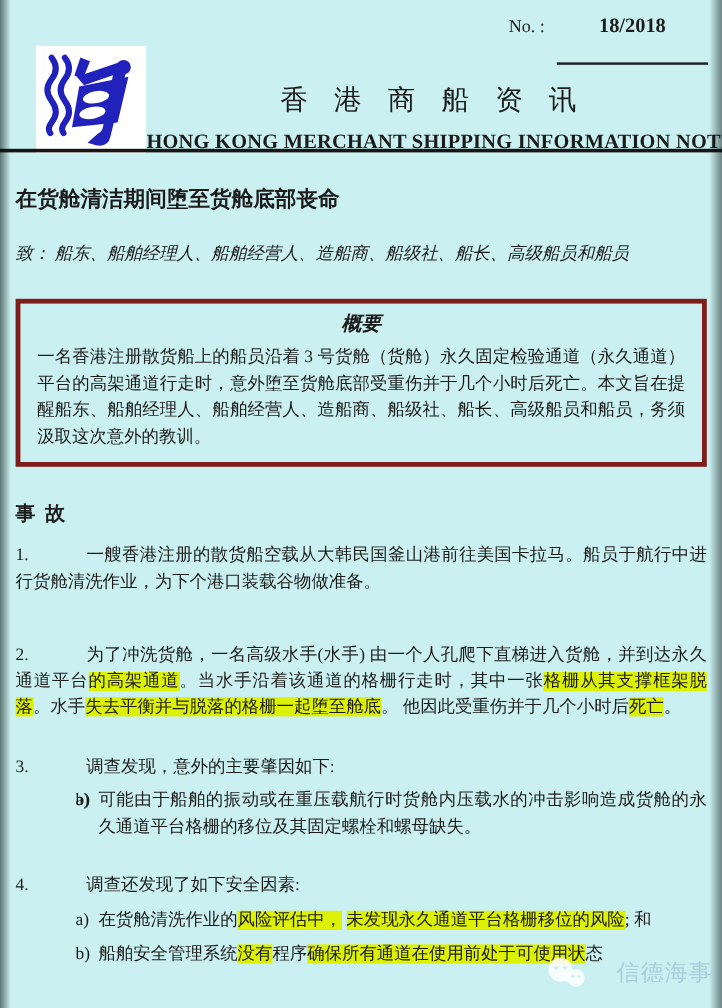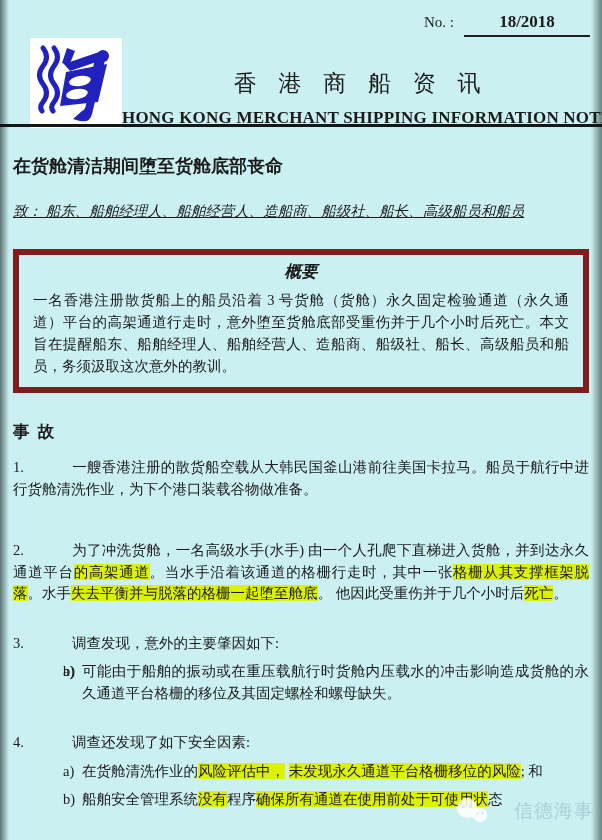--- a/index.html
+++ b/index.html
@@ -20,35 +20,35 @@
   }
   .edge{position:absolute;top:0;bottom:0;z-index:30;pointer-events:none;}
   .edge-left{left:0;width:9px;background:linear-gradient(90deg,rgba(5,15,15,.55),rgba(5,15,15,0));}
   .edge-right{right:0;width:11px;background:linear-gradient(270deg,rgba(5,15,15,.5),rgba(5,15,15,0));}
 
   .no-row{position:absolute;top:12px;right:12px;white-space:nowrap;}
   .no-label{font-size:15px;}
   .no-value{
     display:inline-block;width:126px;margin-left:6px;
     text-align:center;font-weight:bold;font-size:17px;
-    border-bottom:2px solid #1d1d1d;padding-bottom:3px;
+    border-bottom:2px solid #1d1d1d;padding-bottom:20px;
   }
 
   .logo{position:absolute;left:30px;top:38px;width:92px;height:90px;}
 
   .titles{position:absolute;left:122px;right:2px;top:68px;text-align:center;}
   .title-cn{font-size:23px;letter-spacing:8px;white-space:nowrap;}
   .title-en{margin-top:9px;font-size:17px;font-weight:bold;letter-spacing:.2px;white-space:nowrap;}
   .rule{position:absolute;left:0;right:0;top:124px;height:3px;background:#161616;}
 
   .content{position:absolute;left:13px;right:13px;top:154px;}
   .subject{font-size:18px;font-weight:bold;}
-  .addressee{margin-top:24px;font-size:14.5px;font-style:italic;text-decoration:underline;}
+  .addressee{margin-top:24px;font-size:14.5px;font-style:italic;}
 
-  .sumbox{margin-top:28px;border:6px solid #7f1d1d;padding:6px 14px 10px 14px;}
+  .sumbox{margin-top:28px;border:4px solid #7f1d1d;padding:6px 14px 10px 14px;}
   .sumtitle{text-align:center;font-size:16.5px;font-weight:bold;font-style:italic;}
   .sumbody{margin-top:6px;font-size:14.5px;line-height:22px;text-align:justify;}
 
   .secheading{margin-top:28px;font-size:16.5px;font-weight:bold;letter-spacing:2px;}
 
   .para{font-size:14.5px;line-height:21.5px;text-align:justify;}
   .para.m1{margin-top:14px;}
   .para.m2{margin-top:40px;}
   .para.m3{margin-top:28px;}
   .para.m4{margin-top:28px;}

